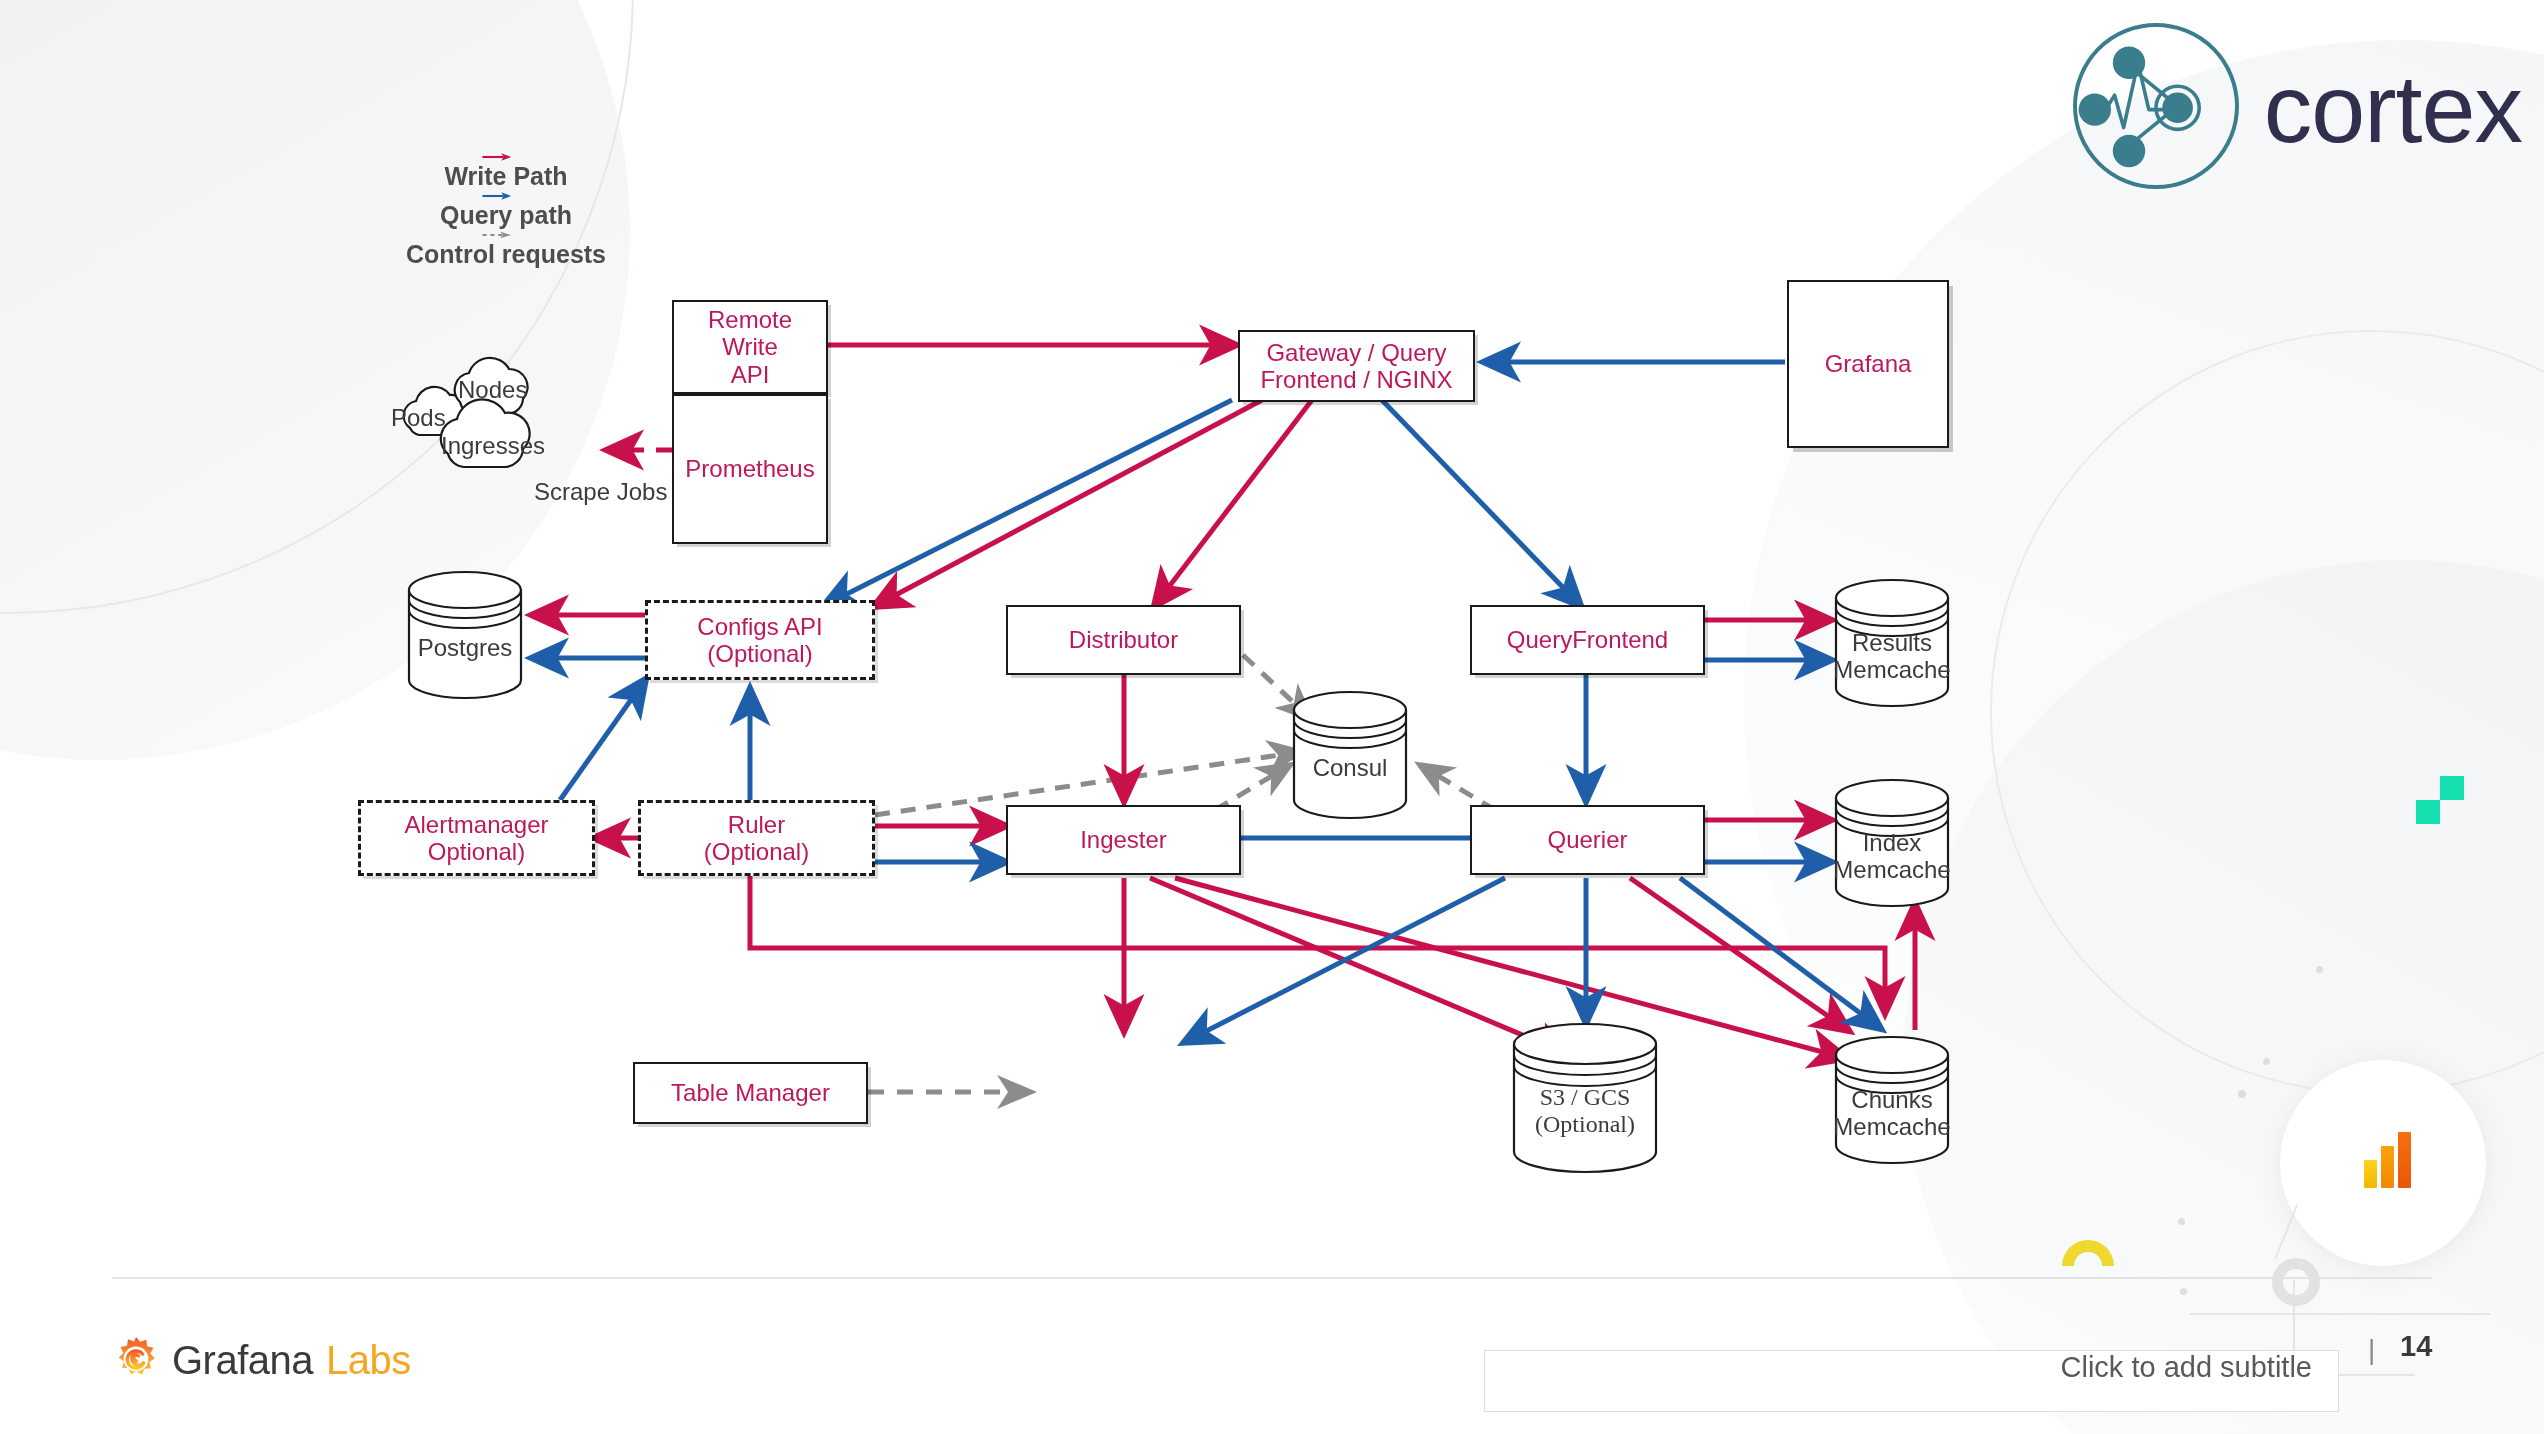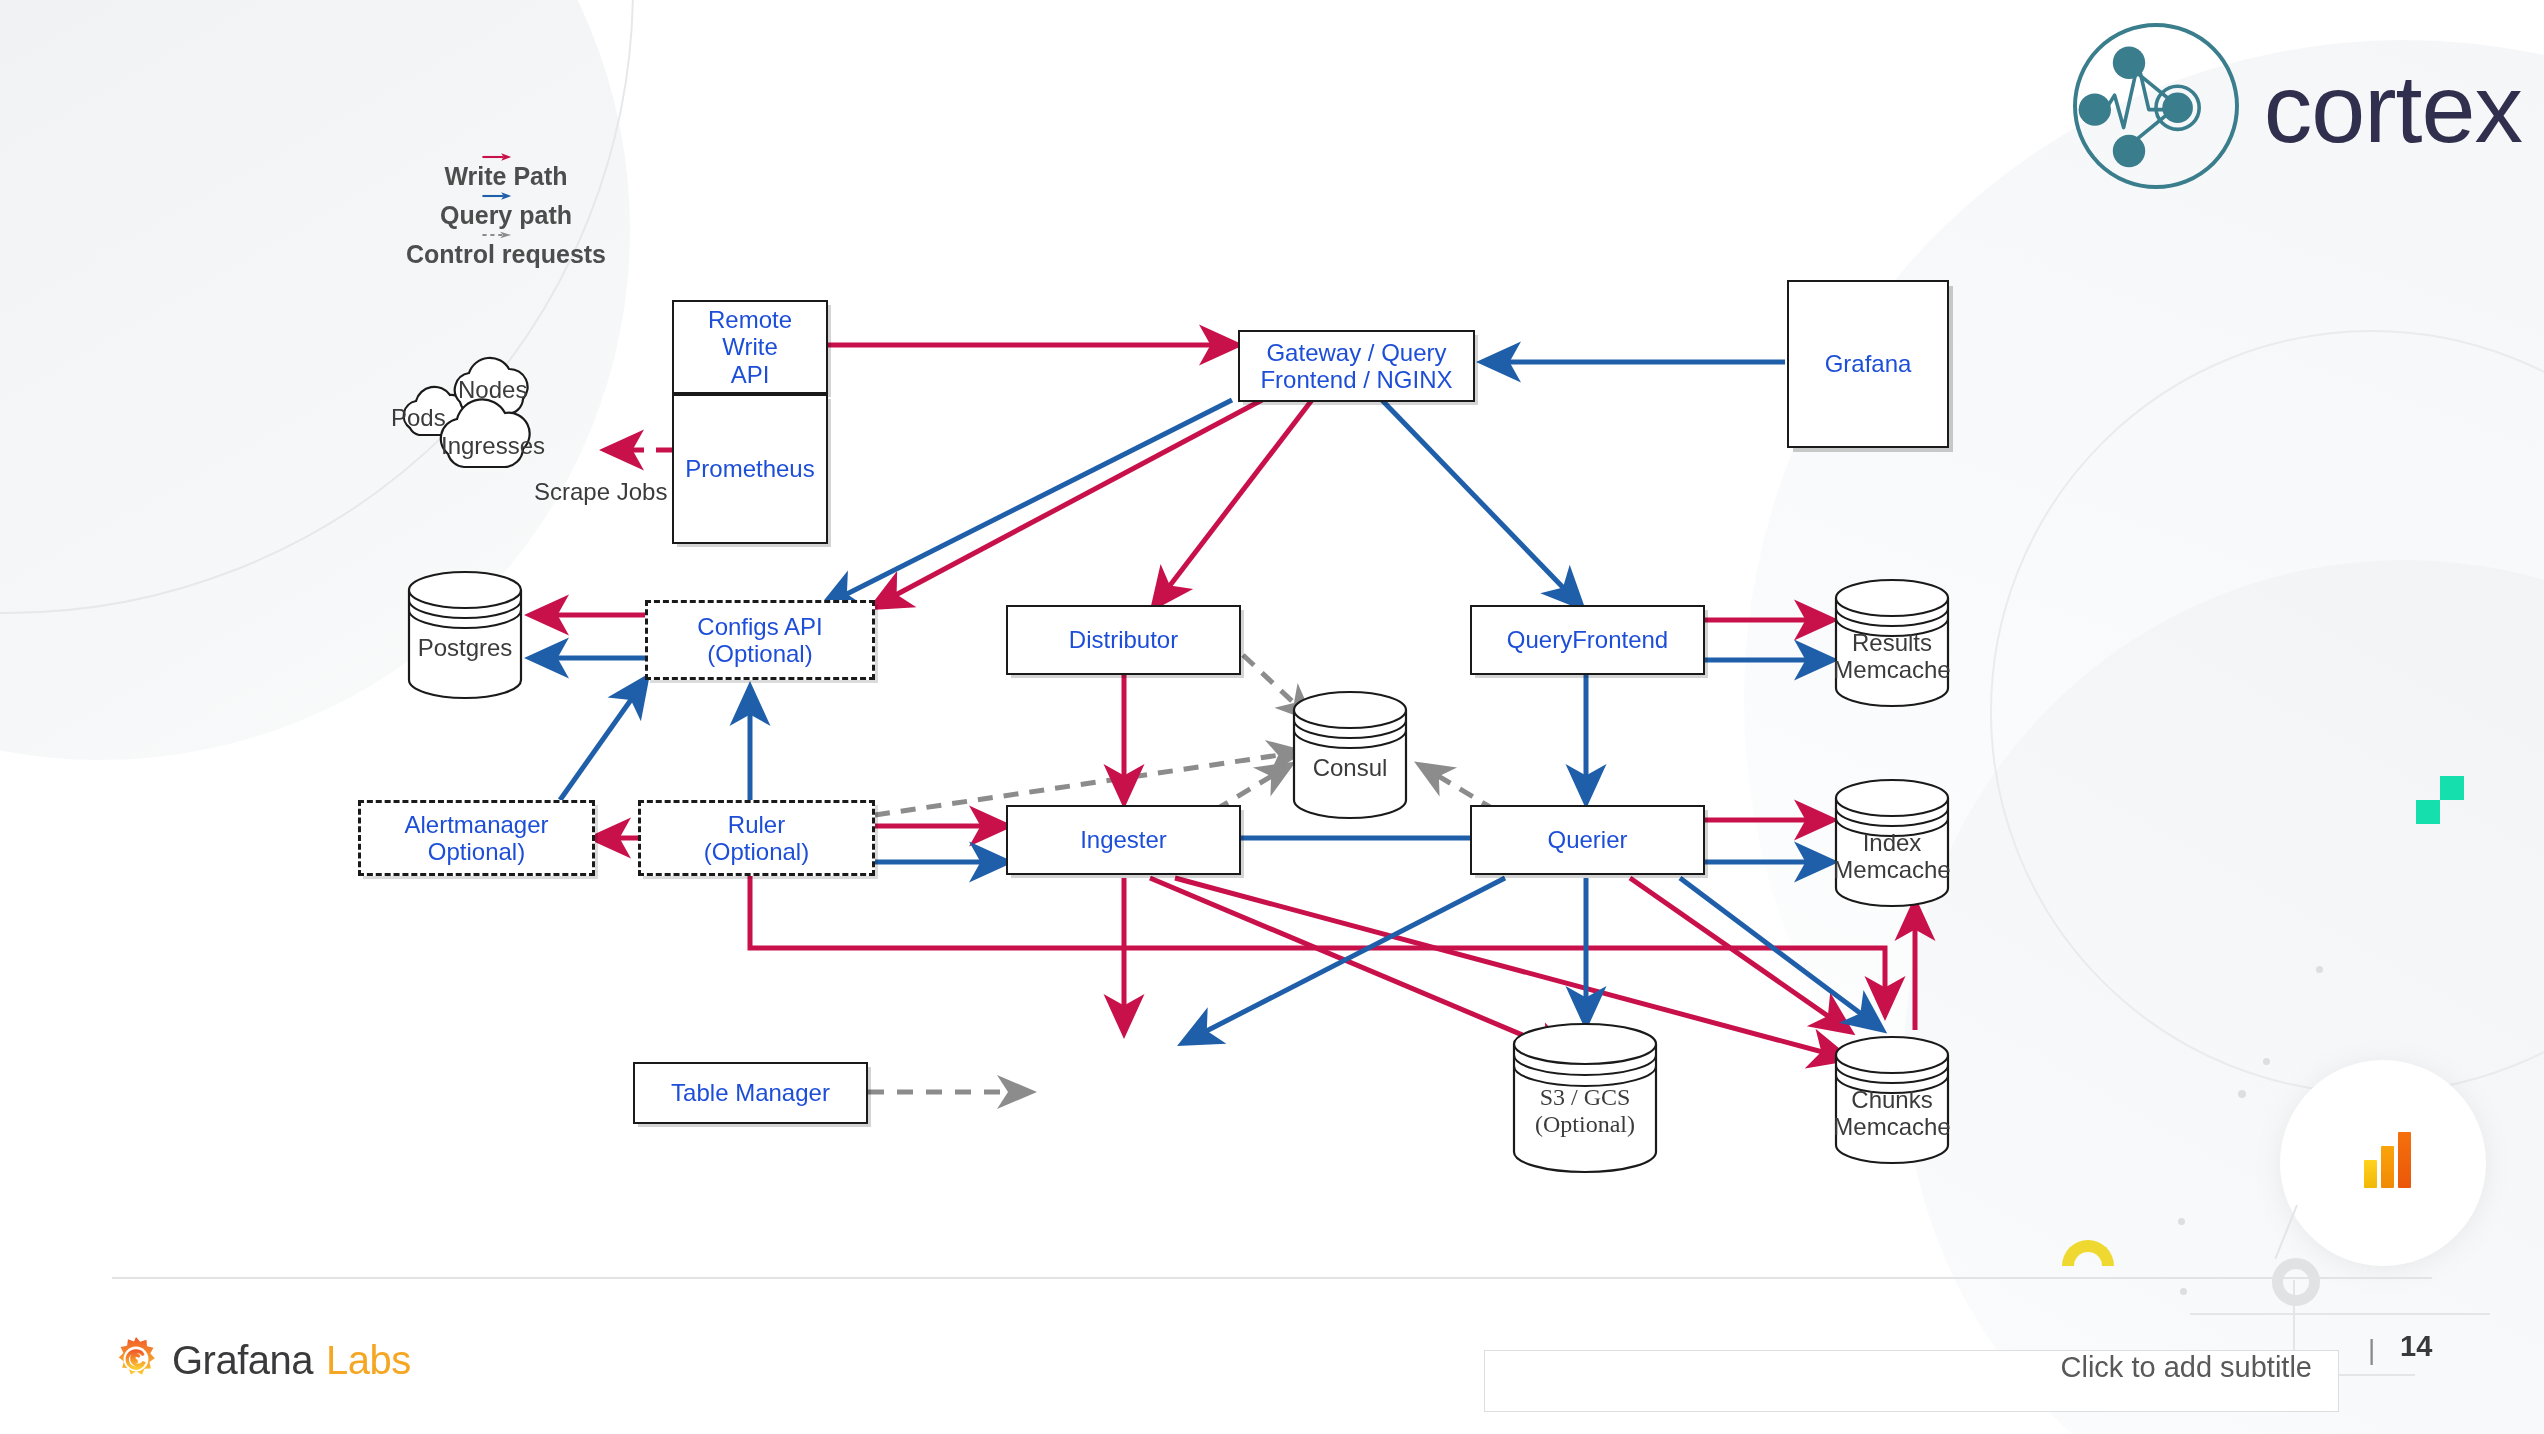--- a/index.html
+++ b/index.html
@@ -64,21 +64,21 @@
   .legend{position:absolute;left:388px;top:152px;}
   .legend-row{display:flex;align-items:center;height:39px;flex-direction:column;}
   .legend-label{font-size:25px;color:#4d4d4d;font-weight:700;margin-left:18px;white-space:nowrap;}
   .lg-svg{width:72px;height:24px;display:block;}
 
   
   #diagram{position:absolute;left:0;top:0;width:2544px;height:1434px;}
   .nodeLayer{position:absolute;inset:0;}
 
   .node{position:absolute;box-sizing:border-box;display:flex;align-items:center;
-        justify-content:center;text-align:center;background:#fff;color:#1d4ed8;
+        justify-content:center;text-align:center;background:#fff;color:#be185d;
         font-size:24px;line-height:1.14;}
   .node.box{border:2px solid #1a1a1a;box-shadow:4px 4px 0 -1px rgba(0,0,0,.17);}
   .node.dashed{border:3px dashed #1a1a1a;box-shadow:4px 4px 0 -1px rgba(0,0,0,.14);}
   .node.plain{border:2px solid #1a1a1a;box-shadow:5px 5px 0 -1px rgba(0,0,0,.20);}
   .node .lbl{padding:0 6px;}
 
   .cyl{position:absolute;display:flex;align-items:center;justify-content:center;
        text-align:center;font-size:24px;color:#3b3b3b;line-height:1.14;}
   .cyl svg{position:absolute;left:0;top:0;}
   .cyl .cyl-lbl{position:relative;z-index:2;padding-top:26px;}

